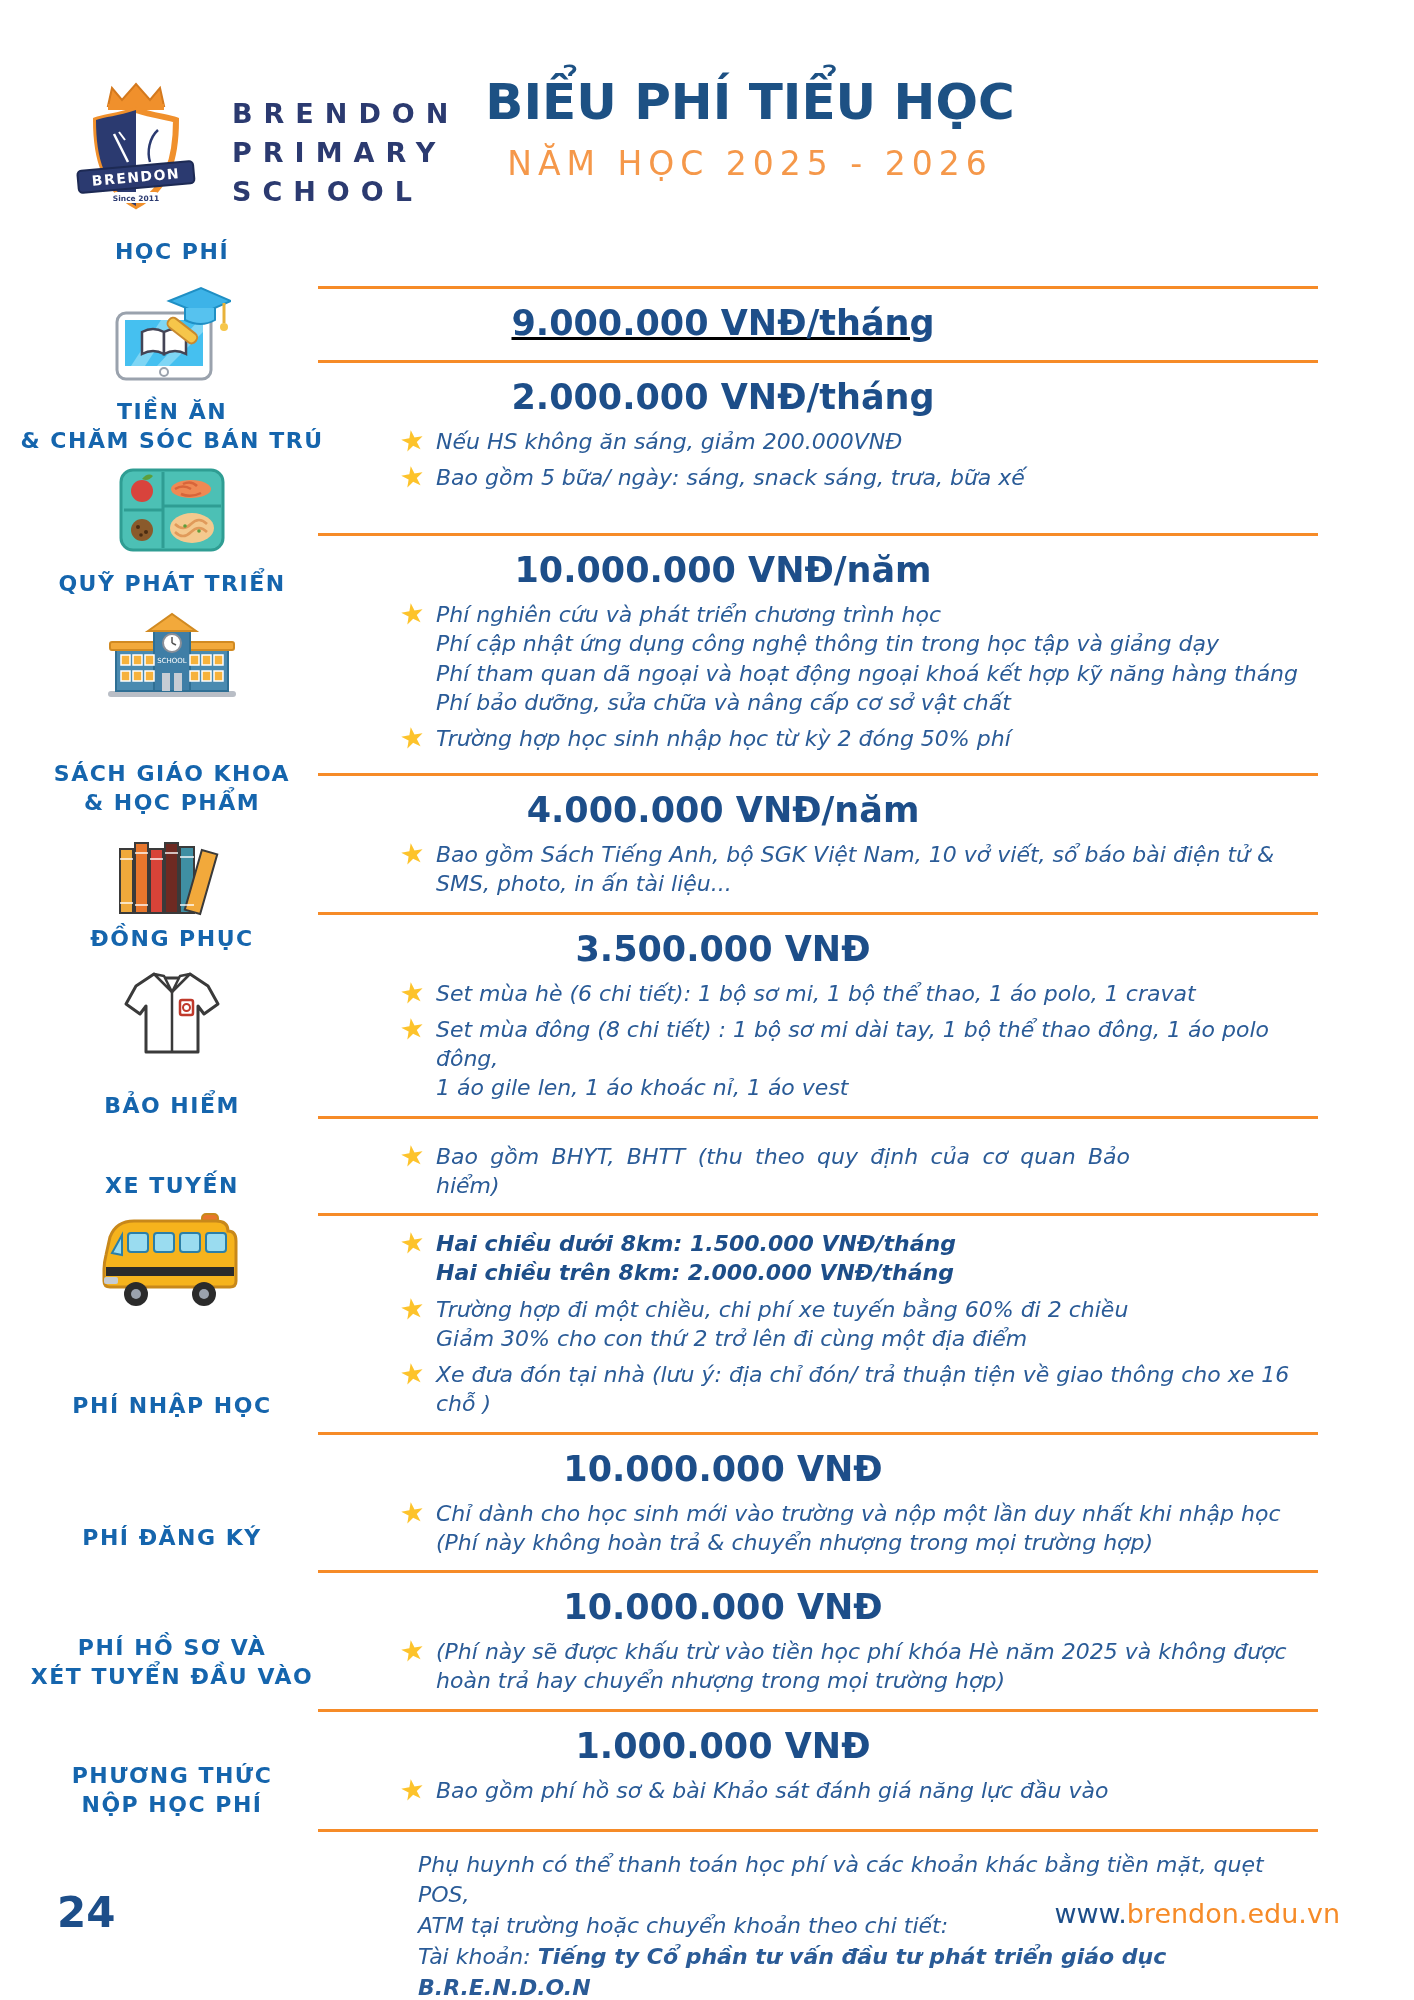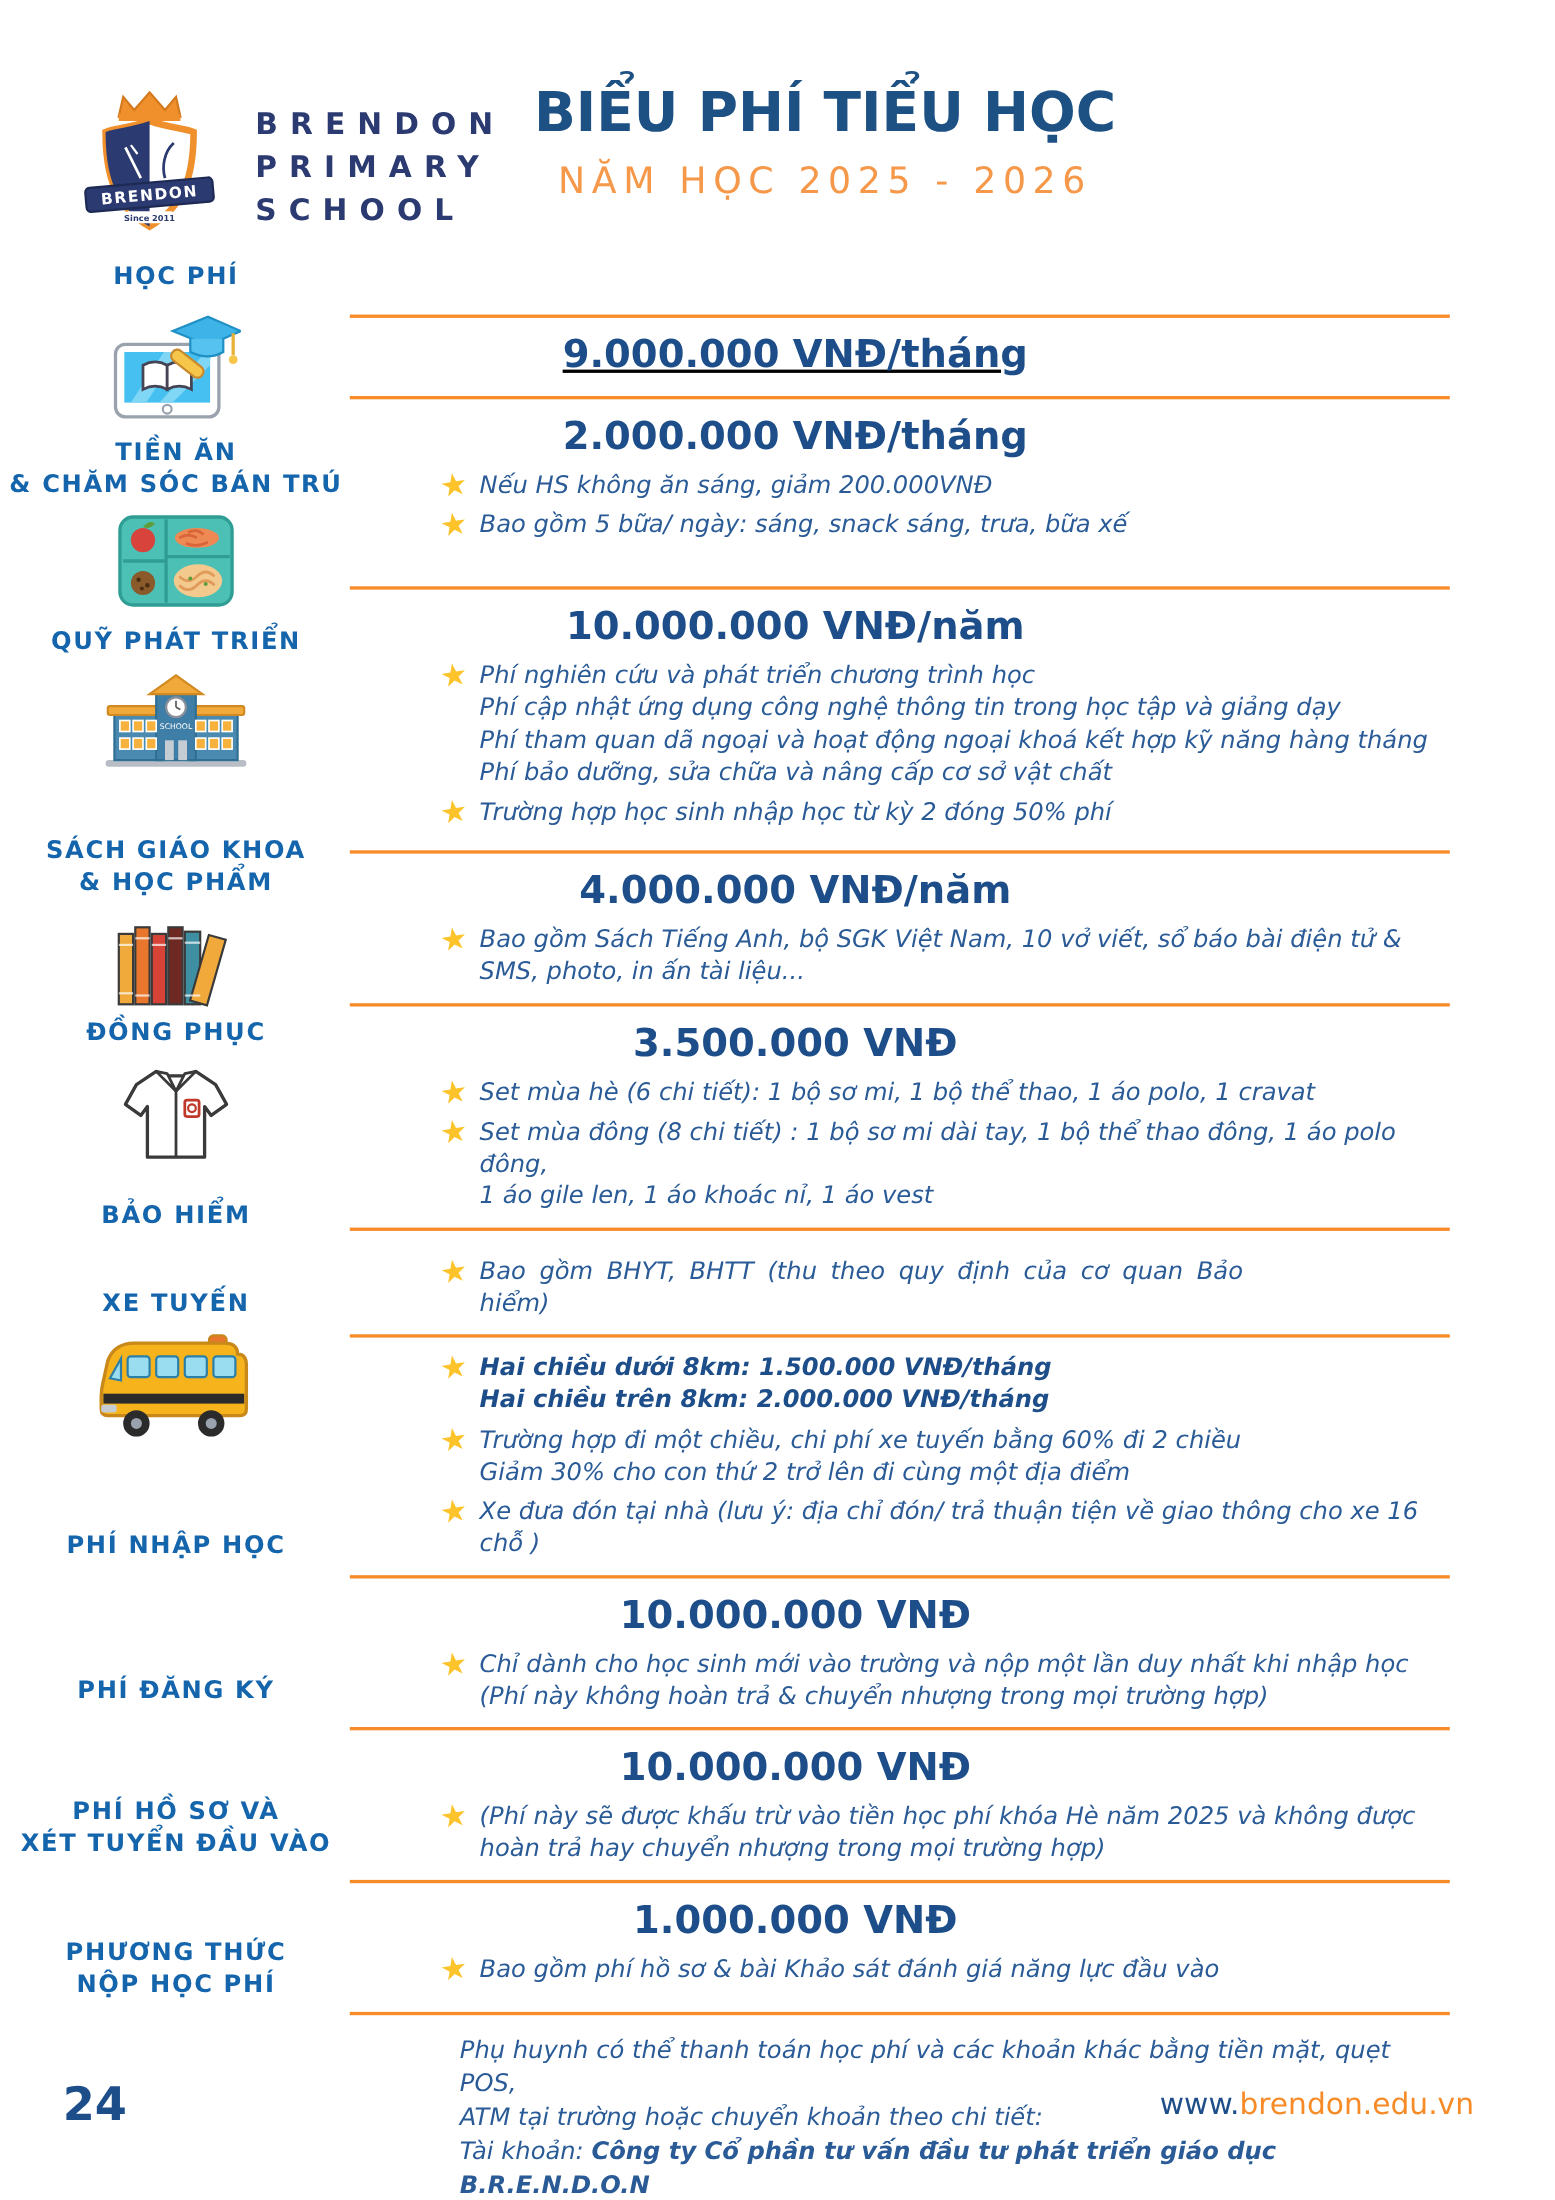--- a/index.html
+++ b/index.html
@@ -17,21 +17,21 @@
 
   
   .logo{position:absolute;left:70px;top:80px;}
   .school-name{position:absolute;left:232px;top:94px;color:var(--logo-navy);
     font-size:27px;font-weight:bold;letter-spacing:11px;line-height:1.45;white-space:pre-line;}
   .title-block{position:absolute;left:450px;top:58px;width:600px;text-align:center;}
   .title{font-size:50px;font-weight:800;color:#1d5184;letter-spacing:0px;line-height:1.25;margin-top:13px;}
   .subtitle{margin-top:10px;font-size:33px;font-weight:normal;color:var(--orange-light);letter-spacing:6px;}
 
   
-  .side-item{position:absolute;left:0;width:320px;text-align:center;}
+  .side-item{position:absolute;left:12px;width:320px;text-align:center;}
   .side-label{color:var(--sideblue);font-size:22px;font-weight:bold;letter-spacing:1.5px;
     line-height:1.3;white-space:pre-line;}
   .side-icon{margin-top:10px;}
 
   
   .content{position:absolute;left:318px;top:286px;width:1000px;}
   .section{border-top:3px solid var(--orange);padding:6px 10px 6px 0;}
   .s1{min-height:74px;text-decoration:underline;}  .s2{min-height:173px;} .s3{min-height:240px;}
   .s4{min-height:130px;} .s5{min-height:167px;} .s6{min-height:80px;padding-top:16px;}
   .s7{min-height:190px;} .s8{min-height:130px;} .s9{min-height:137px;}
@@ -342,21 +342,21 @@
       <div class="note">
         <span class="star">★</span>
         <span class="note-text">Bao gồm phí hồ sơ &amp; bài Khảo sát đánh giá năng lực đầu vào</span>
       </div>
     </div>
 
     <div class="section s11">
       <div class="payment">
         <div class="pre">Phụ huynh có thể thanh toán học phí và các khoản khác bằng tiền mặt, quẹt POS,
 ATM tại trường hoặc chuyển khoản theo chi tiết:</div>
-        <div><span>Tài khoản: </span><b>Công ty Cổ phần tư vấn đầu tư phát triển giáo dục B.R.E.N.D.O.N</b></div>
+        <div><span>Tài khoản: </span><b>Tiếng ty Cổ phần tư vấn đầu tư phát triển giáo dục B.R.E.N.D.O.N</b></div>
 
       </div>
     </div>
 
   </div>
 
   <div class="page-number">24</div>
   <div class="website"><span class="www">www.</span><span class="domain">brendon.edu.vn</span></div>
 
 </div>

